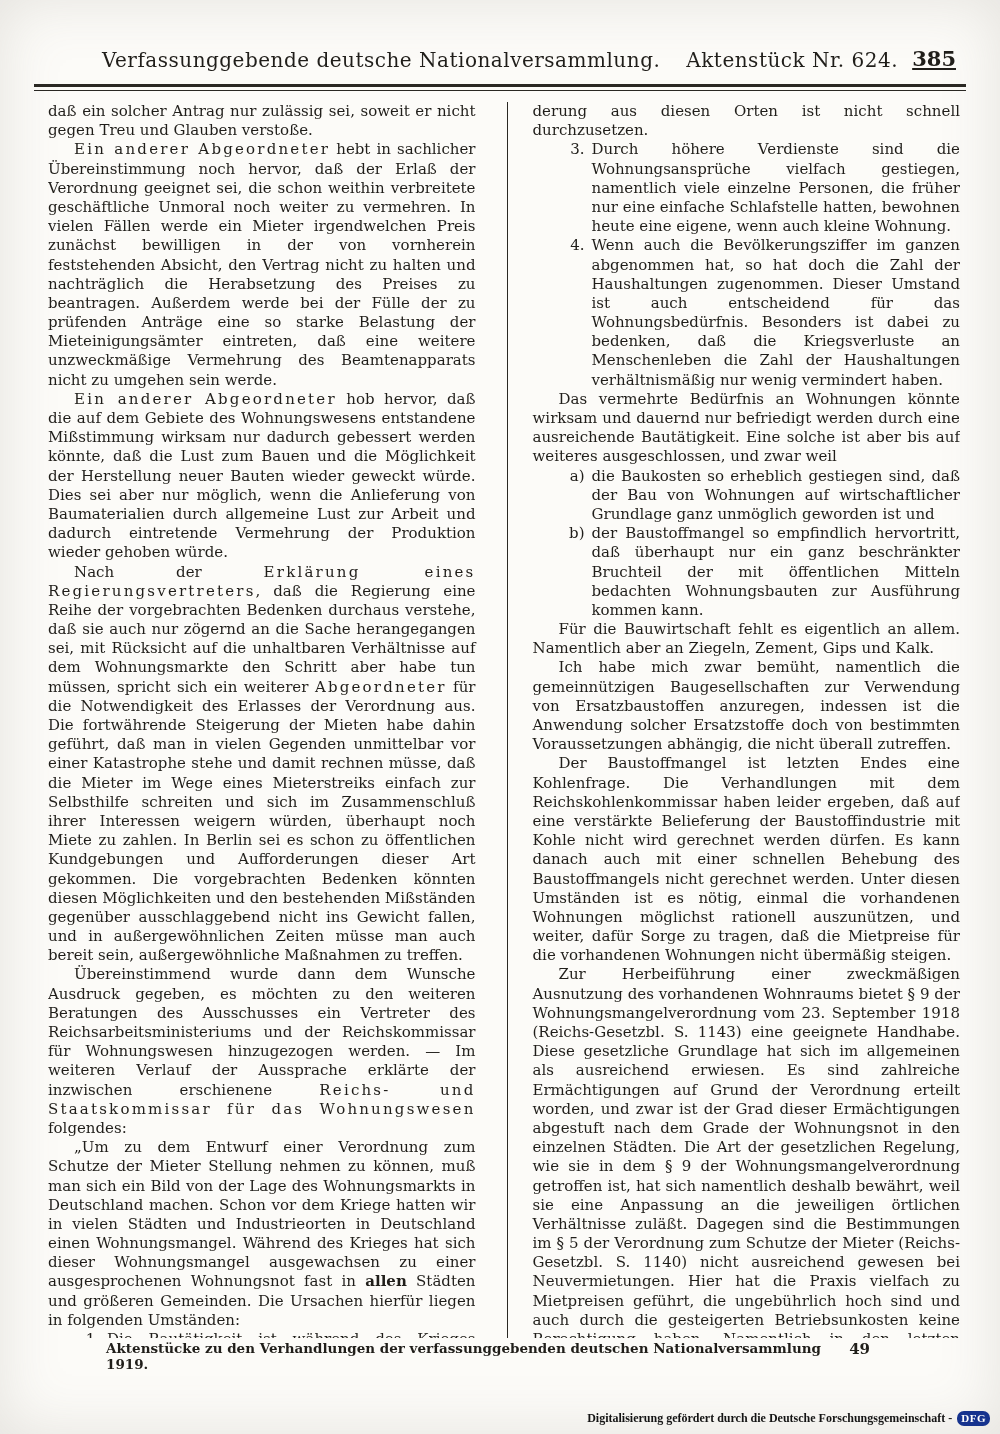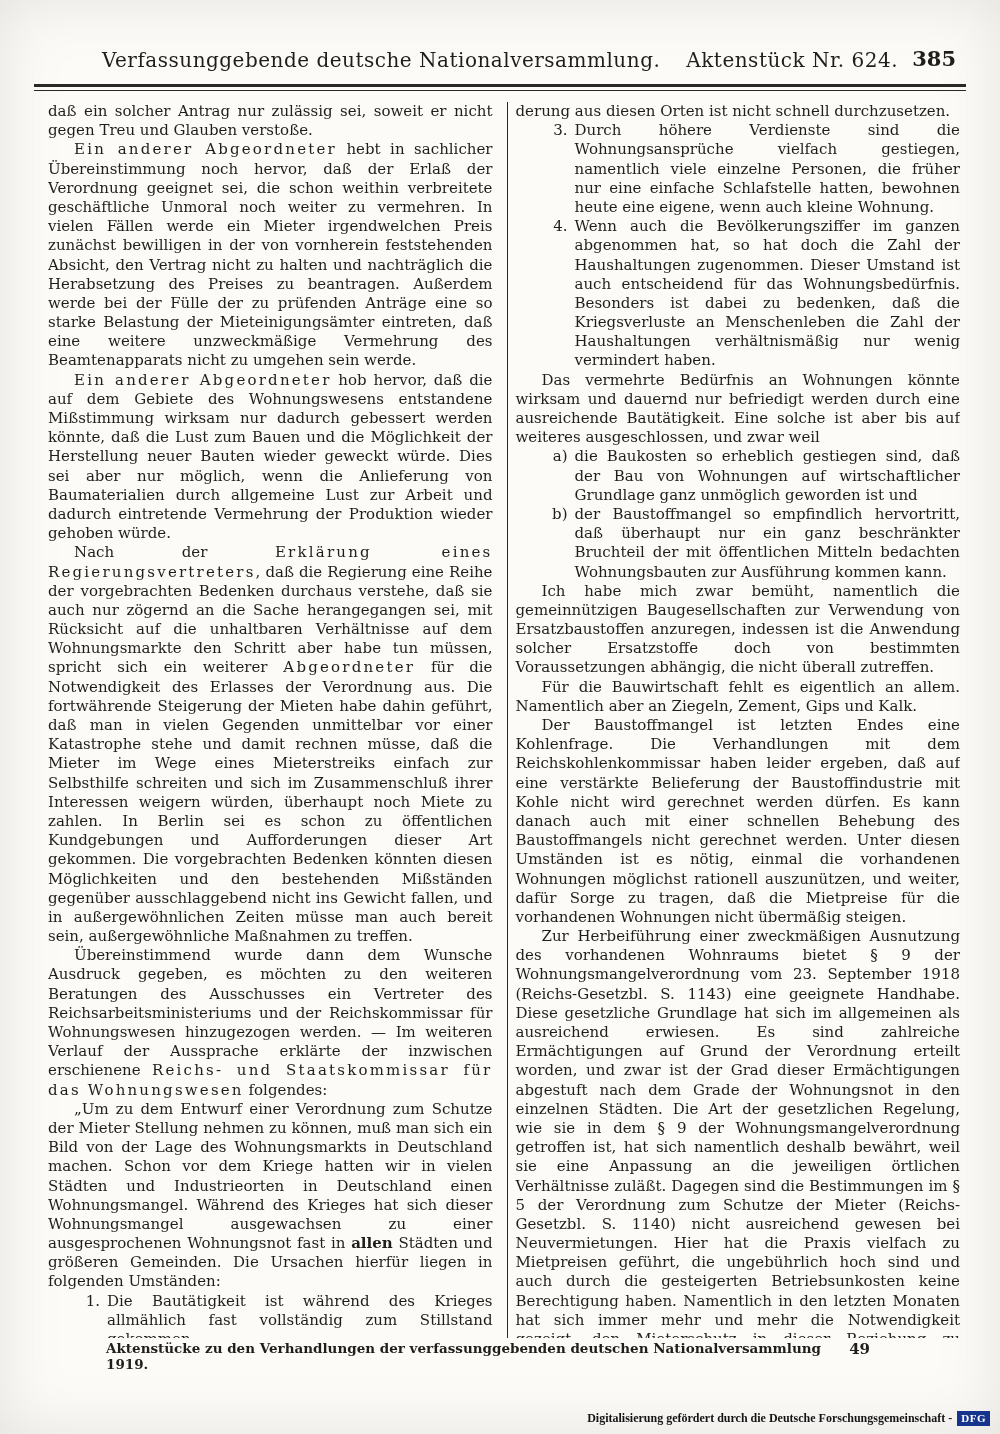--- a/index.html
+++ b/index.html
@@ -15,31 +15,31 @@
   }
   
   .masthead{
     position:absolute;top:48px;left:40px;right:40px;
     text-align:center;font-weight:normal;font-size:20px;
     letter-spacing:.5px;white-space:nowrap;
   }
   .masthead .mast-doc{margin-left:26px;}
   .mast-page{
     position:absolute;top:46px;right:44px;
-    font-weight:bold;font-size:21px;
+    font-weight:bold;font-size:21px;text-decoration:underline;
   }
   .rule-double{
     position:absolute;left:34px;right:34px;top:84px;
     border-top:3px solid #2a2823;
     height:3px;border-bottom:1px solid #2a2823;
   }
   
   .columns{
     position:absolute;top:102px;left:48px;right:40px;bottom:96px;
-    display:flex;overflow:hidden;
+    display:flex;overflow:hidden;gap:17px;
   }
   .col{
     flex:1 1 0;
     font-size:15px;line-height:1.28;
     text-align:justify;
   }
   .col-left{padding-right:14px;}
   .col-right{padding-left:8px;}
   .col-divider{flex:0 0 1px;background:#2a2823;}
   .col p{margin:0;text-indent:26px;}
@@ -62,21 +62,21 @@
   .credit{
     position:absolute;right:10px;bottom:8px;
     font-family:Liberation Serif, serif;
     font-size:12px;font-weight:bold;color:#141414;
     display:flex;align-items:center;gap:5px;
   }
   .dfg-logo{
     display:inline-block;
     background:#16338e;color:#ffffff;
     font-size:11px;font-weight:bold;
-    padding:1px 4px 2px 4px;letter-spacing:.5px;
+    padding:1px 4px 2px 4px;letter-spacing:.5px;border-radius:7px;
   }
 </style>
 </head>
 <body>
 
 <div class="page">
 
   <div class="masthead">
     <span>Verfassunggebende deutsche Nationalversammlung.</span><span class="mast-doc">Aktenstück Nr. 624.</span>
   </div>
@@ -113,22 +113,22 @@
         </div>
       <p><span>Das vermehrte Bedürfnis an Wohnungen könnte wirksam und dauernd nur befriedigt werden durch eine ausreichende Bautätigkeit. Eine solche ist aber bis auf weiteres ausgeschlossen, und zwar weil</span></p>
       <div class="li">
           <span class="li-marker">a)</span>
           <span class="li-text">die Baukosten so erheblich gestiegen sind, daß der Bau von Wohnungen auf wirtschaftlicher Grundlage ganz unmöglich geworden ist und</span>
         </div>
       <div class="li">
           <span class="li-marker">b)</span>
           <span class="li-text">der Baustoffmangel so empfindlich hervortritt, daß überhaupt nur ein ganz beschränkter Bruchteil der mit öffentlichen Mitteln bedachten Wohnungsbauten zur Ausführung kommen kann.</span>
         </div>
+      <p><span>Für die Bauwirtschaft fehlt es eigentlich an allem. Namentlich aber an Ziegeln, Zement, Gips und Kalk.</span></p>
       <p><span>Ich habe mich zwar bemüht, namentlich die gemeinnützigen Baugesellschaften zur Verwendung von Ersatzbaustoffen anzuregen, indessen ist die Anwendung solcher Ersatzstoffe doch von bestimmten Voraussetzungen abhängig, die nicht überall zutreffen.</span></p>
-      <p><span>Für die Bauwirtschaft fehlt es eigentlich an allem. Namentlich aber an Ziegeln, Zement, Gips und Kalk.</span></p>
       <p><span>Der Baustoffmangel ist letzten Endes eine Kohlenfrage. Die Verhandlungen mit dem Reichskohlenkommissar haben leider ergeben, daß auf eine verstärkte Belieferung der Baustoffindustrie mit Kohle nicht wird gerechnet werden dürfen. Es kann danach auch mit einer schnellen Behebung des Baustoffmangels nicht gerechnet werden. Unter diesen Umständen ist es nötig, einmal die vorhandenen Wohnungen möglichst rationell auszunützen, und weiter, dafür Sorge zu tragen, daß die Mietpreise für die vorhandenen Wohnungen nicht übermäßig steigen.</span></p>
       <p><span>Zur Herbeiführung einer zweckmäßigen Ausnutzung des vorhandenen Wohnraums bietet § 9 der Wohnungsmangelverordnung vom 23. September 1918 (Reichs-Gesetzbl. S. 1143) eine geeignete Handhabe. Diese gesetzliche Grundlage hat sich im allgemeinen als ausreichend erwiesen. Es sind zahlreiche Ermächtigungen auf Grund der Verordnung erteilt worden, und zwar ist der Grad dieser Ermächtigungen abgestuft nach dem Grade der Wohnungsnot in den einzelnen Städten. Die Art der gesetzlichen Regelung, wie sie in dem § 9 der Wohnungsmangelverordnung getroffen ist, hat sich namentlich deshalb bewährt, weil sie eine Anpassung an die jeweiligen örtlichen Verhältnisse zuläßt. Dagegen sind die Bestimmungen im § 5 der Verordnung zum Schutze der Mieter (Reichs-Gesetzbl. S. 1140) nicht ausreichend gewesen bei Neuvermietungen. Hier hat die Praxis vielfach zu Mietpreisen geführt, die ungebührlich hoch sind und auch durch die gesteigerten Betriebsunkosten keine Berechtigung haben. Namentlich in den letzten Monaten hat sich immer mehr und mehr die Notwendigkeit gezeigt, den Mieterschutz in dieser Beziehung zu verstärken.</span></p>
 
     </section>
 
   </div>
 
   <div class="imprint-row">
     <span class="imprint-text">Aktenstücke zu den Verhandlungen der verfassunggebenden deutschen Nationalversammlung 1919.</span>
     <span class="sheet-no">49</span>

